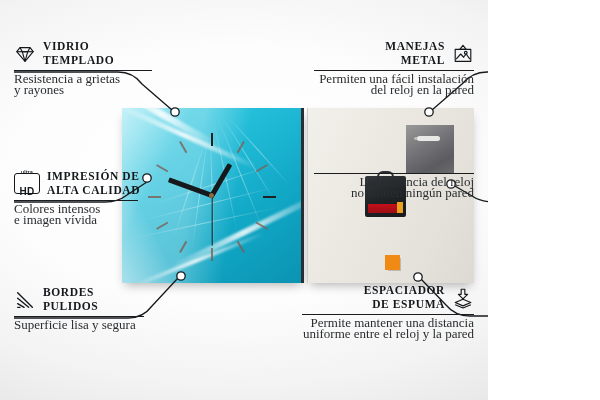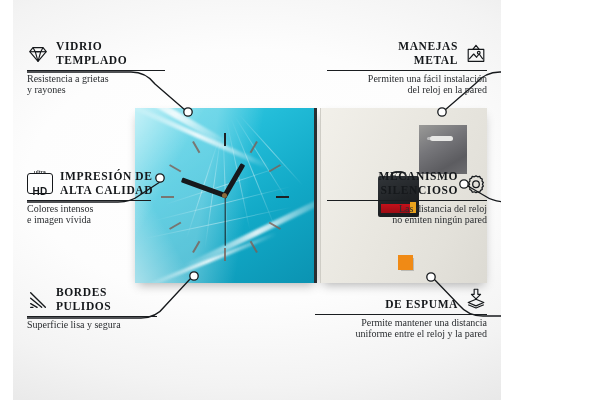--- a/index.html
+++ b/index.html
@@ -5,21 +5,21 @@
   * { box-sizing: border-box; margin: 0; padding: 0; }
   html, body { width: 600px; height: 400px; }
   body {
     font-family: "Liberation Serif", serif;
     background: #ffffff;
     overflow: hidden;
     position: relative;
   }
   #stage {
     position: absolute;
-    left: 13px; top: 0;
+    left: 0; top: 0;
     width: 488px; height: 400px;
     background:
       radial-gradient(ellipse 520px 300px at 48% 44%, #ffffff 0%, #fdfdfd 42%, #f3f3f3 70%, #e9e9e9 88%, #e2e2e2 100%);
     overflow: hidden;
   }
 
   
   .product {
     position: absolute;
     left: 122px; top: 108px;
@@ -152,21 +152,21 @@
     font-weight: bold;
     text-transform: uppercase;
     white-space: nowrap;
   }
   .callout .rule {
     height: 1px;
     background: #1a1d20;
     margin-top: 3px;
   }
   .callout .desc {
-    font-size: 10px;
+    font-size: 13px;
     line-height: 10.5px;
     color: #2a2d30;
     margin-top: 3px;
     white-space: nowrap;
   }
   .callout.left  .head { justify-content: flex-start; }
   .callout.left  .title { text-align: left; }
   .callout.left  .desc  { text-align: left; }
   .callout.right .head { justify-content: flex-end; }
   .callout.right .title { text-align: right; }
@@ -369,46 +369,31 @@
         <span>PULIDOS</span>
       </span>
     </div>
     <div class="rule" style="width:130px;"></div>
     <div class="desc">
       <span>Superficie lisa y segura</span>
     </div>
   </div>
 
   <div class="callout right" style="right:14px; top:170px; width:200px;">
-    <div class="head">
-      <span class="title">
-        <span>MECANISMO</span><br>
-        <span>SILENCIOSO</span>
-      </span>
-      <span class="ico">
-        <svg viewBox="0 0 24 24" fill="none" stroke="currentColor" stroke-width="1.4" stroke-linejoin="round">
-          <path d="M12 3.2 L13.9 4.1 L16 3.6 L16.9 5.6 L18.8 6.6 L18.6 8.8 L20 10.4 L19 12.3
-                   L20 14.2 L18.6 15.8 L18.8 18 L16.9 19 L16 21 L13.9 20.5 L12 21.4 L10.1 20.5
-                   L8 21 L7.1 19 L5.2 18 L5.4 15.8 L4 14.2 L5 12.3 L4 10.4 L5.4 8.8 L5.2 6.6
-                   L7.1 5.6 L8 3.6 L10.1 4.1 Z"></path>
-          <circle cx="12" cy="12.3" r="3.6"></circle>
-        </svg>
-      </span>
-    </div>
     <div class="rule" style="width:160px; margin-left:auto;"></div>
     <div class="desc">
       <span>Las distancia del reloj</span><br>
       <span>no emiten ningún pared</span>
     </div>
   </div>
 
   <div class="callout right" style="right:14px; top:284px; width:210px;">
     <div class="head">
       <span class="title">
-        <br>
+        <span>ESPACIADOR</span><br>
         <span>DE ESPUMA</span>
       </span>
       <span class="ico">
         <svg viewBox="0 0 24 24" fill="none" stroke="currentColor" stroke-width="1.25" stroke-linejoin="round">
           <path d="M10 2.5 H14 V8 H17 L12 13 L7 8 H10 Z"></path>
           <path d="M12 13.4 L20.5 17 L12 20.6 L3.5 17 Z"></path>
           <path d="M3.5 19.3 L12 22.9 L20.5 19.3"></path>
         </svg>
       </span>
     </div>

